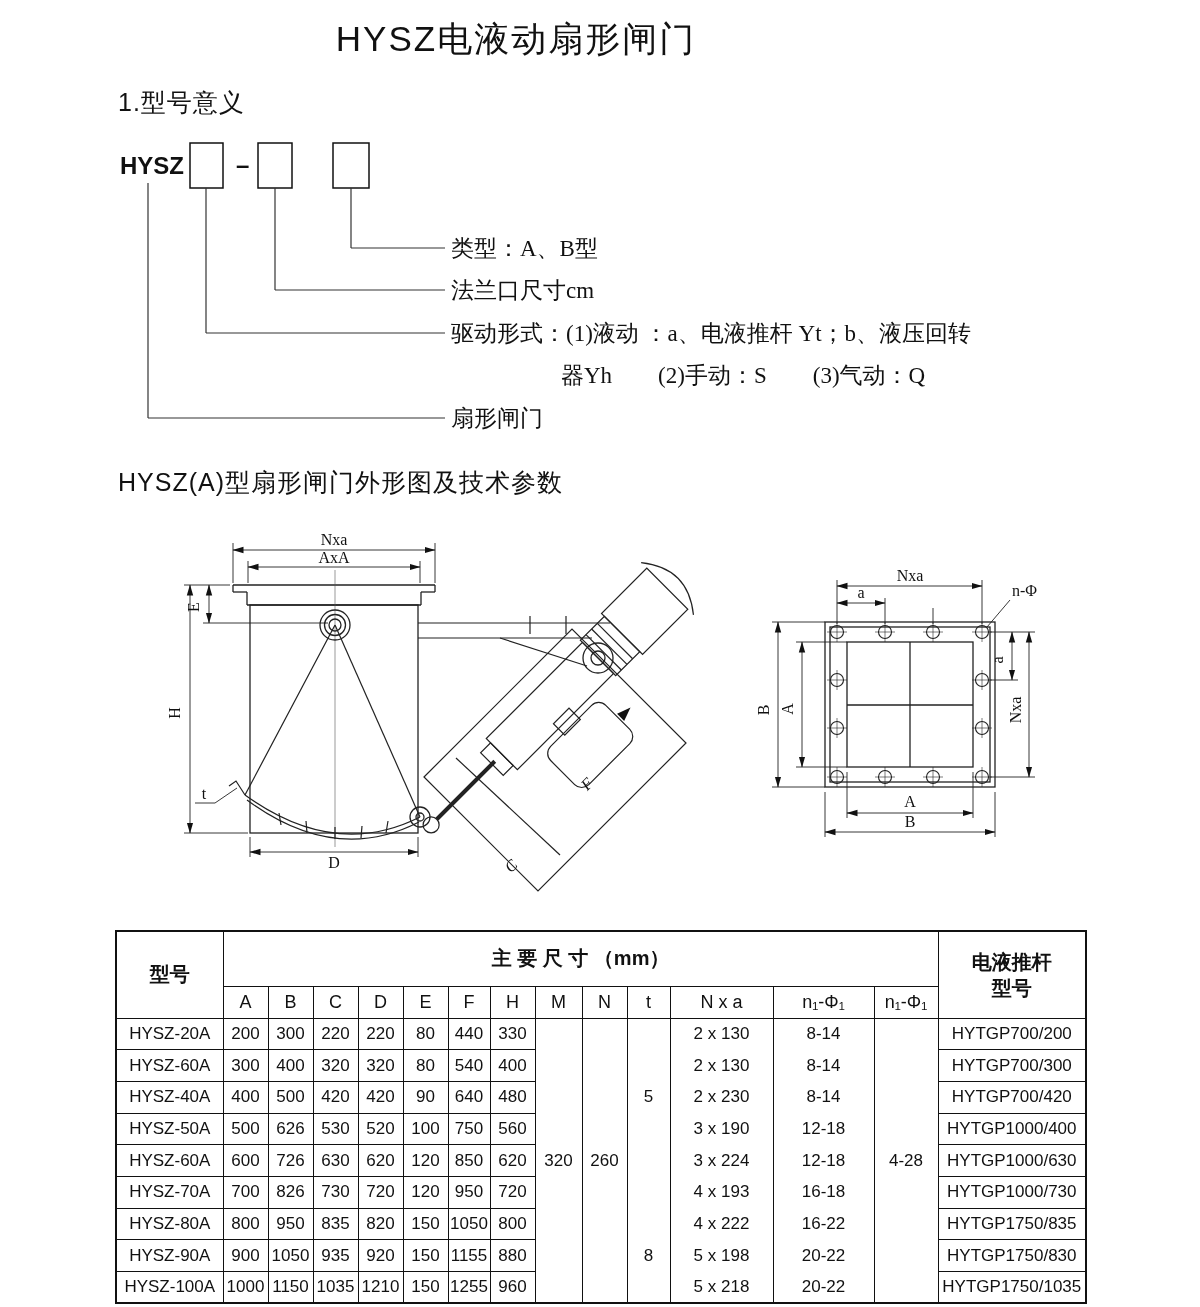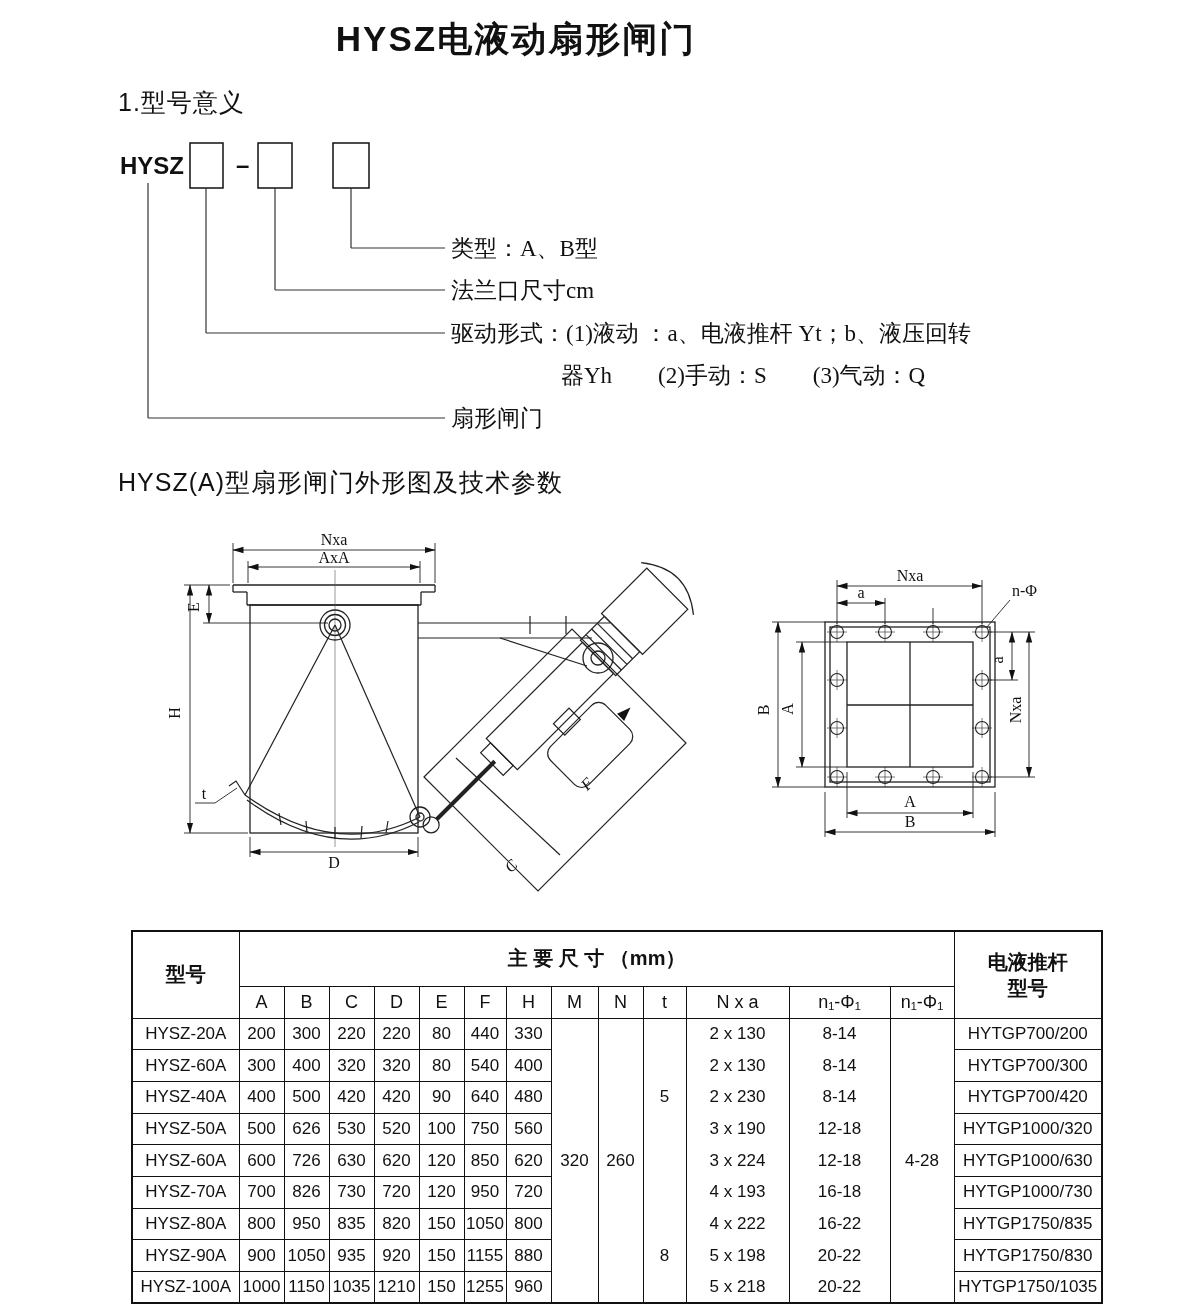--- a/index.html
+++ b/index.html
@@ -3,35 +3,35 @@
 <meta charset="utf-8">
 <style>
   html,body{margin:0;padding:0;}
   body{
     position:relative;width:1200px;height:1307px;background:#ffffff;
     font-family:"Liberation Sans",sans-serif;color:#111;overflow:hidden;
   }
   .abs{position:absolute;}
   #title{
     left:0;top:16px;width:1032px;text-align:center;
-    font-size:35px;font-weight:bold;letter-spacing:2px;
+    font-size:35px;font-weight:normal;letter-spacing:2px;
   }
   .h2{
     left:118px;font-size:25px;font-weight:normal;letter-spacing:1px;
   }
   #h-model{top:86px;}
   #h-outline{top:466px;text-align:center;}
   svg text{fill:#111;}
   .hysz-t{font-size:24px;font-weight:bold;font-family:"Liberation Sans",sans-serif;}
   .cmt{font-size:23px;font-family:"Liberation Serif",serif;white-space:pre;}
   .dimtxt{font-size:16px;font-family:"Liberation Serif",serif;}
   .dimtxt-i{font-size:16px;font-family:"Liberation Serif",serif;font-style:italic;}
   
   #dims-table{
-    position:absolute;left:131px;top:930px;width:970px;
+    position:absolute;left:115px;top:930px;width:970px;
     border-collapse:collapse;table-layout:fixed;
     border:2px solid #111;
   }
   #dims-table th,#dims-table td{
     border:1px solid #111;text-align:center;vertical-align:middle;
     padding:0;font-size:17px;font-weight:normal;overflow:hidden;
   }
   #dims-table thead tr.r1{height:55px;}
   #dims-table thead tr.r2{height:32px;}
   #dims-table tbody tr{height:31.7px;}
@@ -370,21 +370,21 @@
         <td>520</td>
         <td>100</td>
         <td>750</td>
         <td>560</td>
         <td class="mid"></td>
         <td class="mid"></td>
         <td class="mid"></td>
         <td class="mid">3 x 190</td>
         <td class="mid">12-18</td>
         <td class="mid"></td>
-        <td>HYTGP1000/320</td>
+        <td>HYTGP1000/400</td>
       </tr>
       <tr>
         <td>HYSZ-60A</td>
         <td>600</td>
         <td>726</td>
         <td>630</td>
         <td>620</td>
         <td>120</td>
         <td>850</td>
         <td>620</td>

